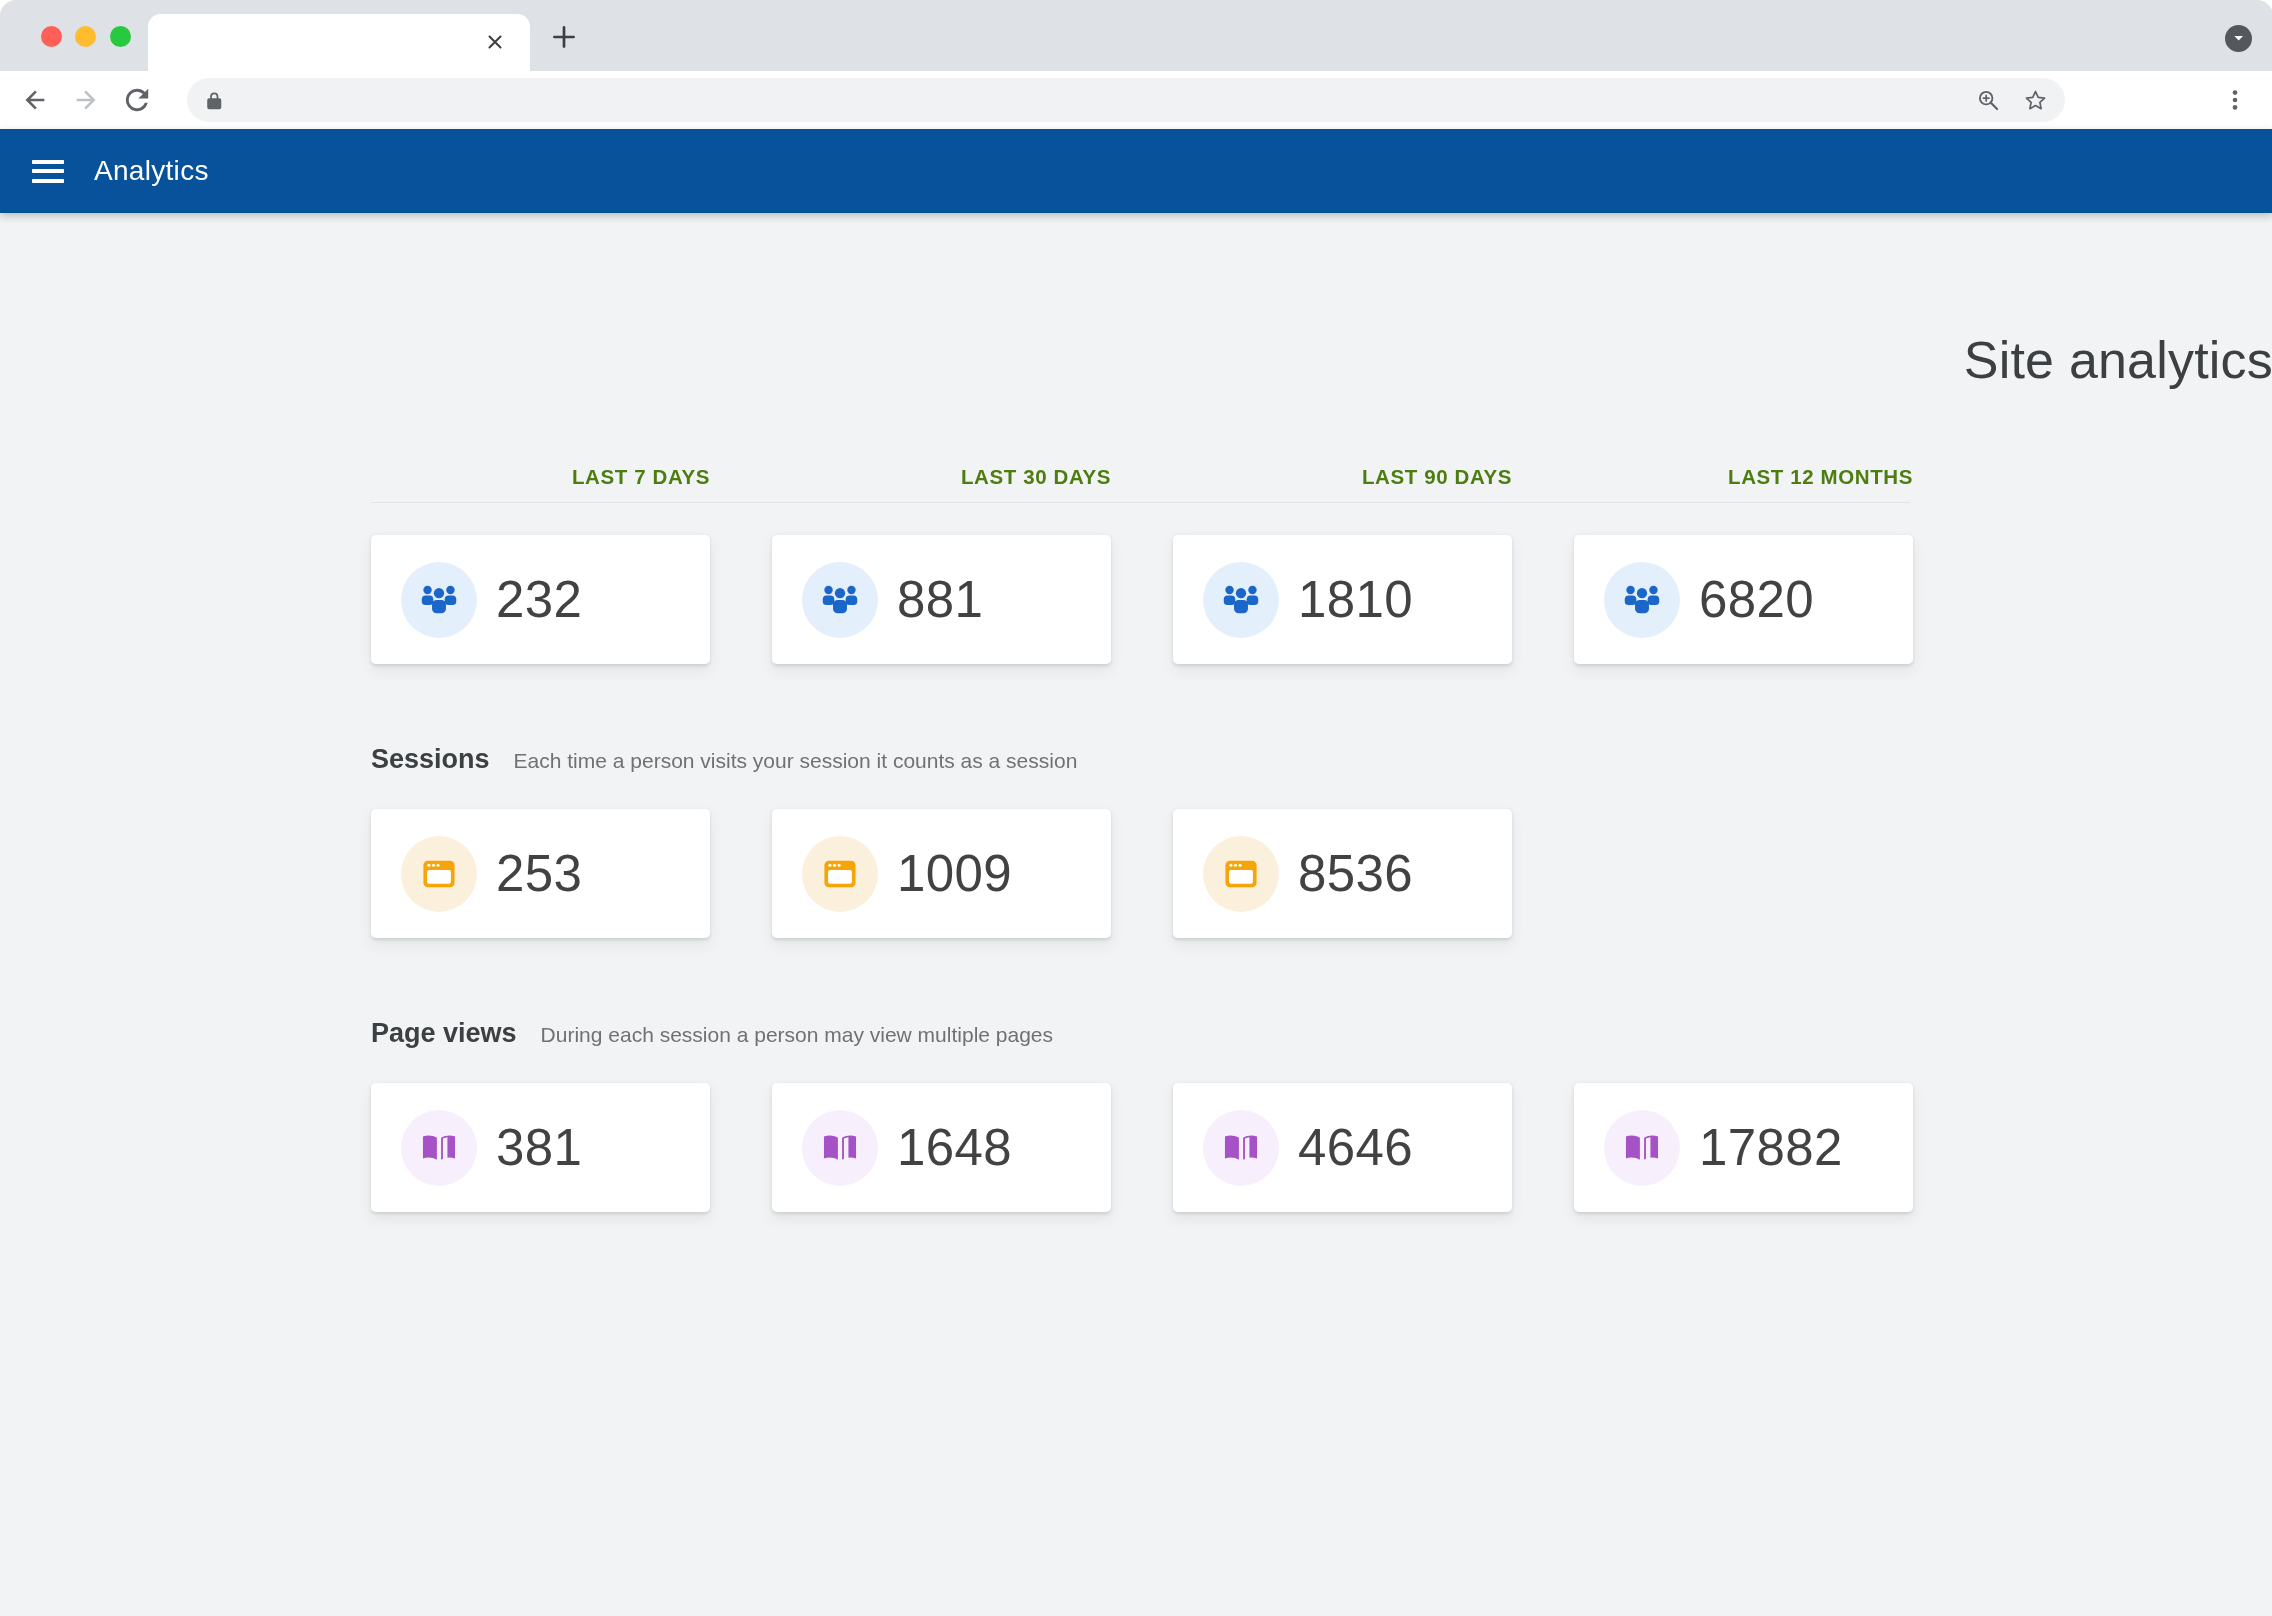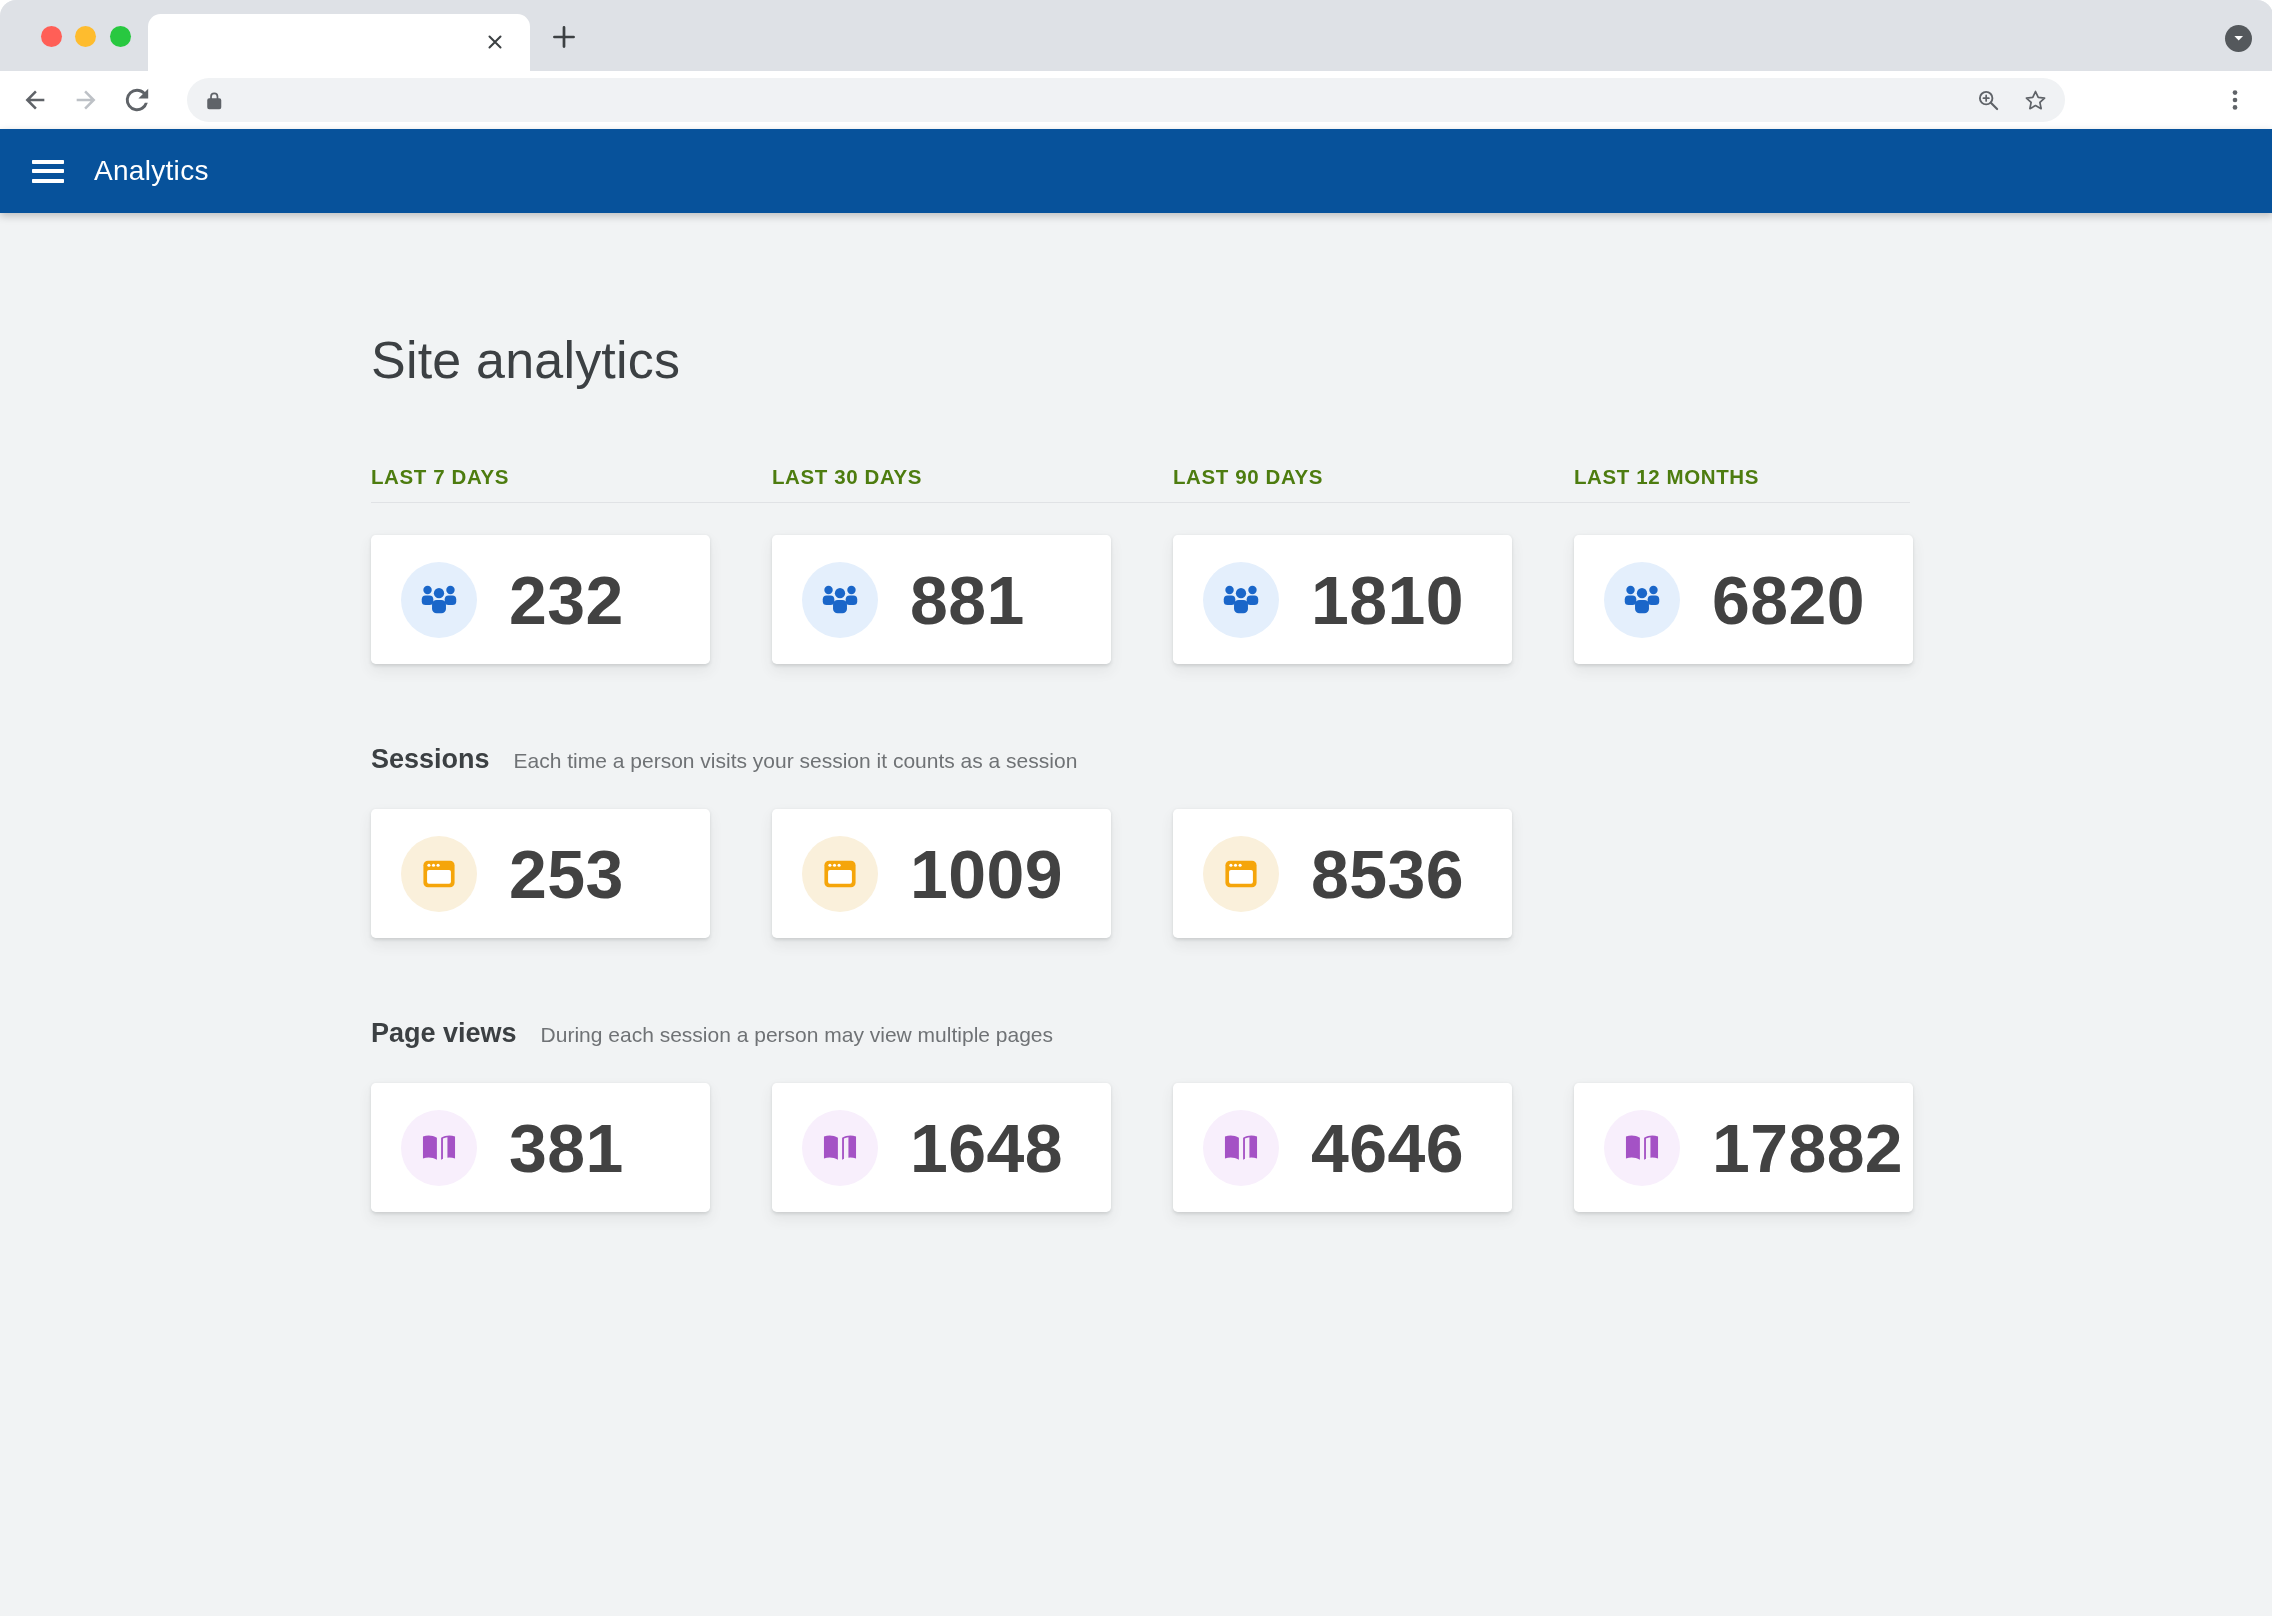--- a/index.html
+++ b/index.html
@@ -33,41 +33,41 @@
   .kebab { width:28px; height:28px; color:#5F6368; flex:none; }
 
   
   .appbar { height:84px; background:#07529B; display:flex; align-items:center; padding-left:32px;
             box-shadow:0 3.2px 8px rgba(0,0,0,0.22); position:relative; z-index:2; }
   .hamburger { width:32px; background:none; border:none; display:flex; flex-direction:column; gap:5.5px; cursor:pointer; }
   .hamburger span { display:block; height:4px; background:#ffffff; border-radius:0.8px; }
   .app-title { color:#ffffff; font-size:28px; font-weight:400; margin-left:30px; letter-spacing:0.3px;text-align:center; }
 
   
-  .main { background:#F1F3F4; height:1403px; padding-left:371px; overflow:hidden; }
+  .main { background:#F1F3F4; height:1403px; padding-left:371px; overflow:hidden;text-align:right; }
   .page-title { padding-top:117px; font-size:52px; font-weight:400; color:#3C4043; letter-spacing:0.2px; }
   .grid4 { display:grid; grid-template-columns:repeat(4, 339px); column-gap:62px; width:1539px; }
   .cols-header { margin-top:74px; }
   .col-h { font-size:20.5px; font-weight:700; color:#4d7c0f; letter-spacing:0.6px; line-height:25px; }
   .rule { width:1539px; height:1.6px; background:#E0E2E5; margin-top:12.6px; }
   .section-head { margin-top:79px; display:flex; align-items:baseline; line-height:32px; }
   .sec-title { font-size:27px; font-weight:700; color:#3C4043; }
   .sec-desc { font-size:21px; color:#6F7275; margin-left:24px; }
   .cards { margin-top:32px; }
   .card { height:129px; background:#ffffff; border-radius:4.7px; display:flex; align-items:center; padding-left:30px;
           box-shadow:0 1.6px 3.2px rgba(60,64,67,0.14), 0 6.3px 14px rgba(60,64,67,0.08); }
   .icon-circle { width:76px; height:76px; border-radius:50%; display:flex; align-items:center; justify-content:center; flex:none; }
   .bg-people { background:#E4EFFC; }
   .bg-sessions { background:#FAF0DB; }
   .bg-pageviews { background:#F8EFFC; }
   .metric-icon { width:44px; height:44px; }
   .ic-people { color:#1A66C9; }
   .ic-sessions { color:#F5A50A; }
   .ic-pageviews { color:#A452C5; }
-  .value { font-size:68px; font-weight:700; color:#424242; margin-left:32px; letter-spacing:0.4px; }
+  .value { font-size:51px; font-weight:400; color:#424242; margin-left:19px; letter-spacing:0.4px; }
 </style>
 </head>
 <body>
 
 <div class="window">
 
   <div class="tabstrip">
     <div class="traffic">
       <span class="light red"></span>
       <span class="light yellow"></span>

